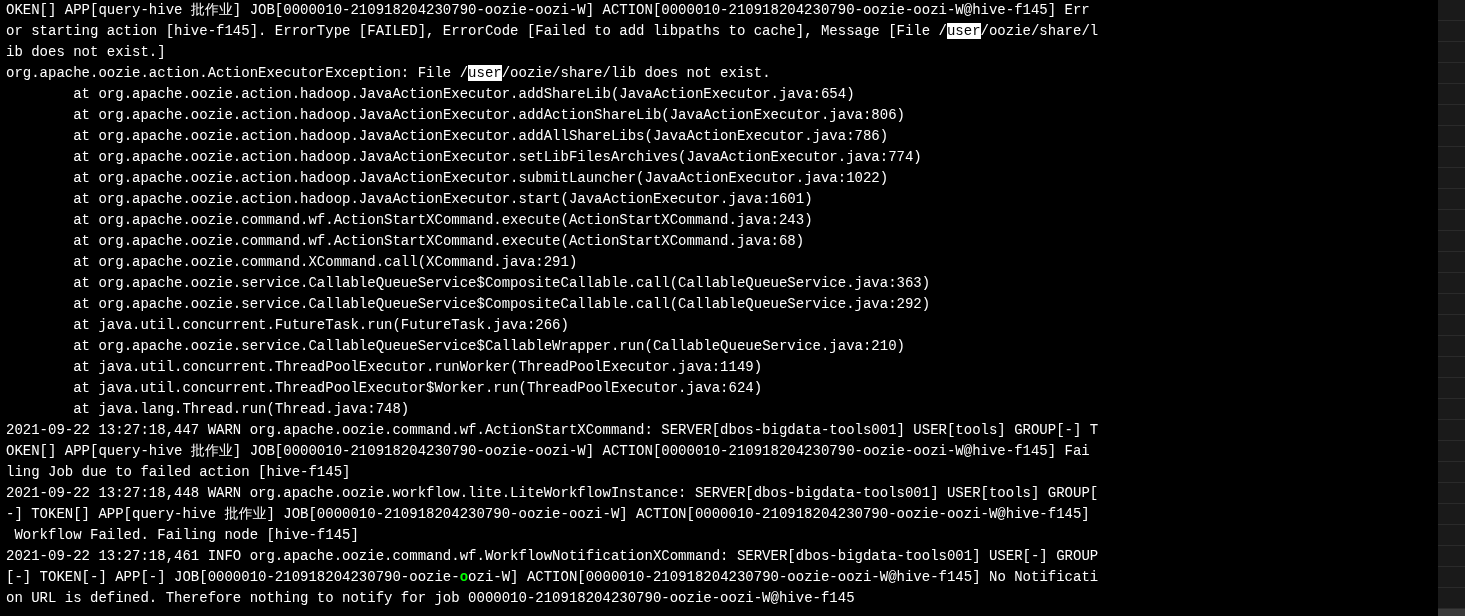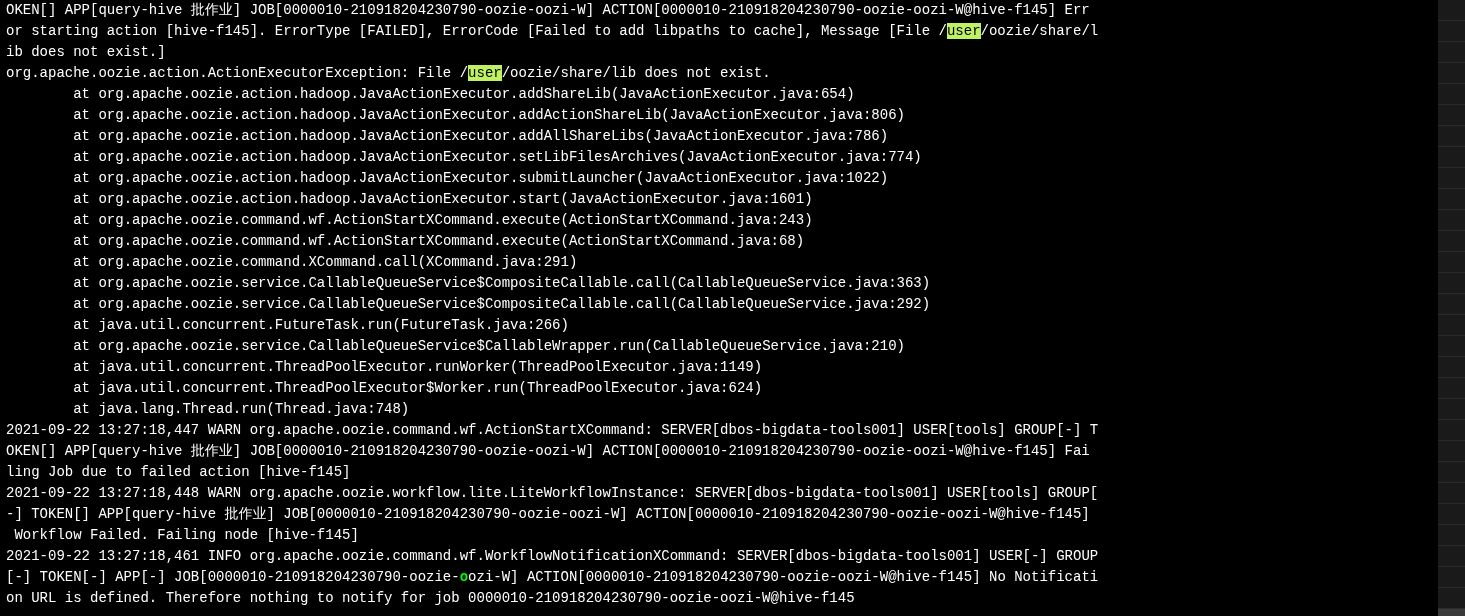--- a/index.html
+++ b/index.html
@@ -27,21 +27,21 @@
       height: 616px;
       padding: 0 6px 2px 6px;
       background: #000000;
       white-space: pre-wrap;
       word-break: break-all;
     }
     .line {
       display: block;
     }
     .highlight-user {
-      background: #bef264;
+      background: #ffffff;
       color: #000000;
     }
     .cursor {
       color: #00ff00;
       font-weight: bold;
     }
     .scrollbar {
       position: absolute;
       right: 0;
       top: 0;

